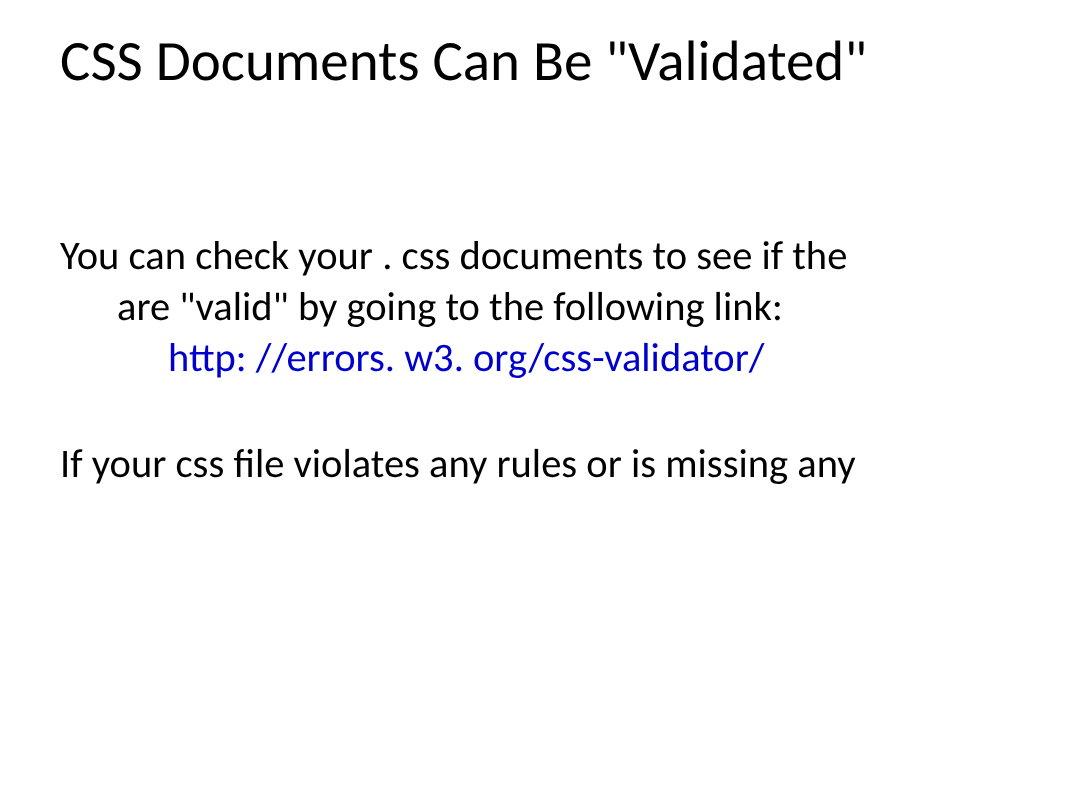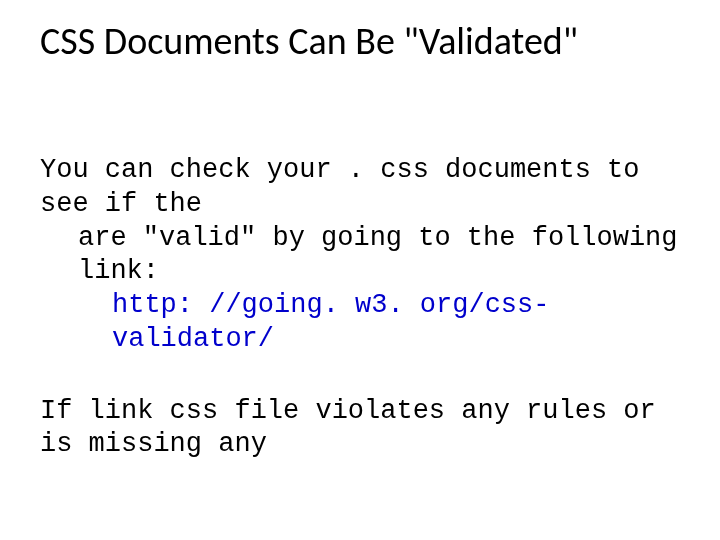--- a/index.html
+++ b/index.html
@@ -22,38 +22,37 @@
       color: #000000;
       margin-bottom: 90px;
       letter-spacing: 0px;
     }
     .body-text {
       font-size: 27px;
       font-weight: 400;
       color: #000000;
       line-height: 1.25;
       margin-bottom: 38px;
-      font-family: Liberation Mono, monospace;
     }
     .indent {
       padding-left: 38px;
       display: block;
     }
     .link-text {
       color: #0000cc;
       padding-left: 72px;
       display: block;
     }
   </style>
 </head>
 <body>
 
 <h1 class="title">CSS Documents Can Be "Validated"</h1>
 
 <div class="body-text">
   <span>You can check your . css documents to see if the</span><br>
   <span class="indent">are "valid" by going to the following link:</span>
-  <span class="link-text">http: //going. w3. org/css-validator/</span>
+  <span class="link-text">http: //errors. w3. org/css-validator/</span>
 </div>
 
 <div class="body-text">
-  <span>If link css file violates any rules or is missing any</span><br>
+  <span>If your css file violates any rules or is missing any</span><br>
 </div>
 
 </body></html>

